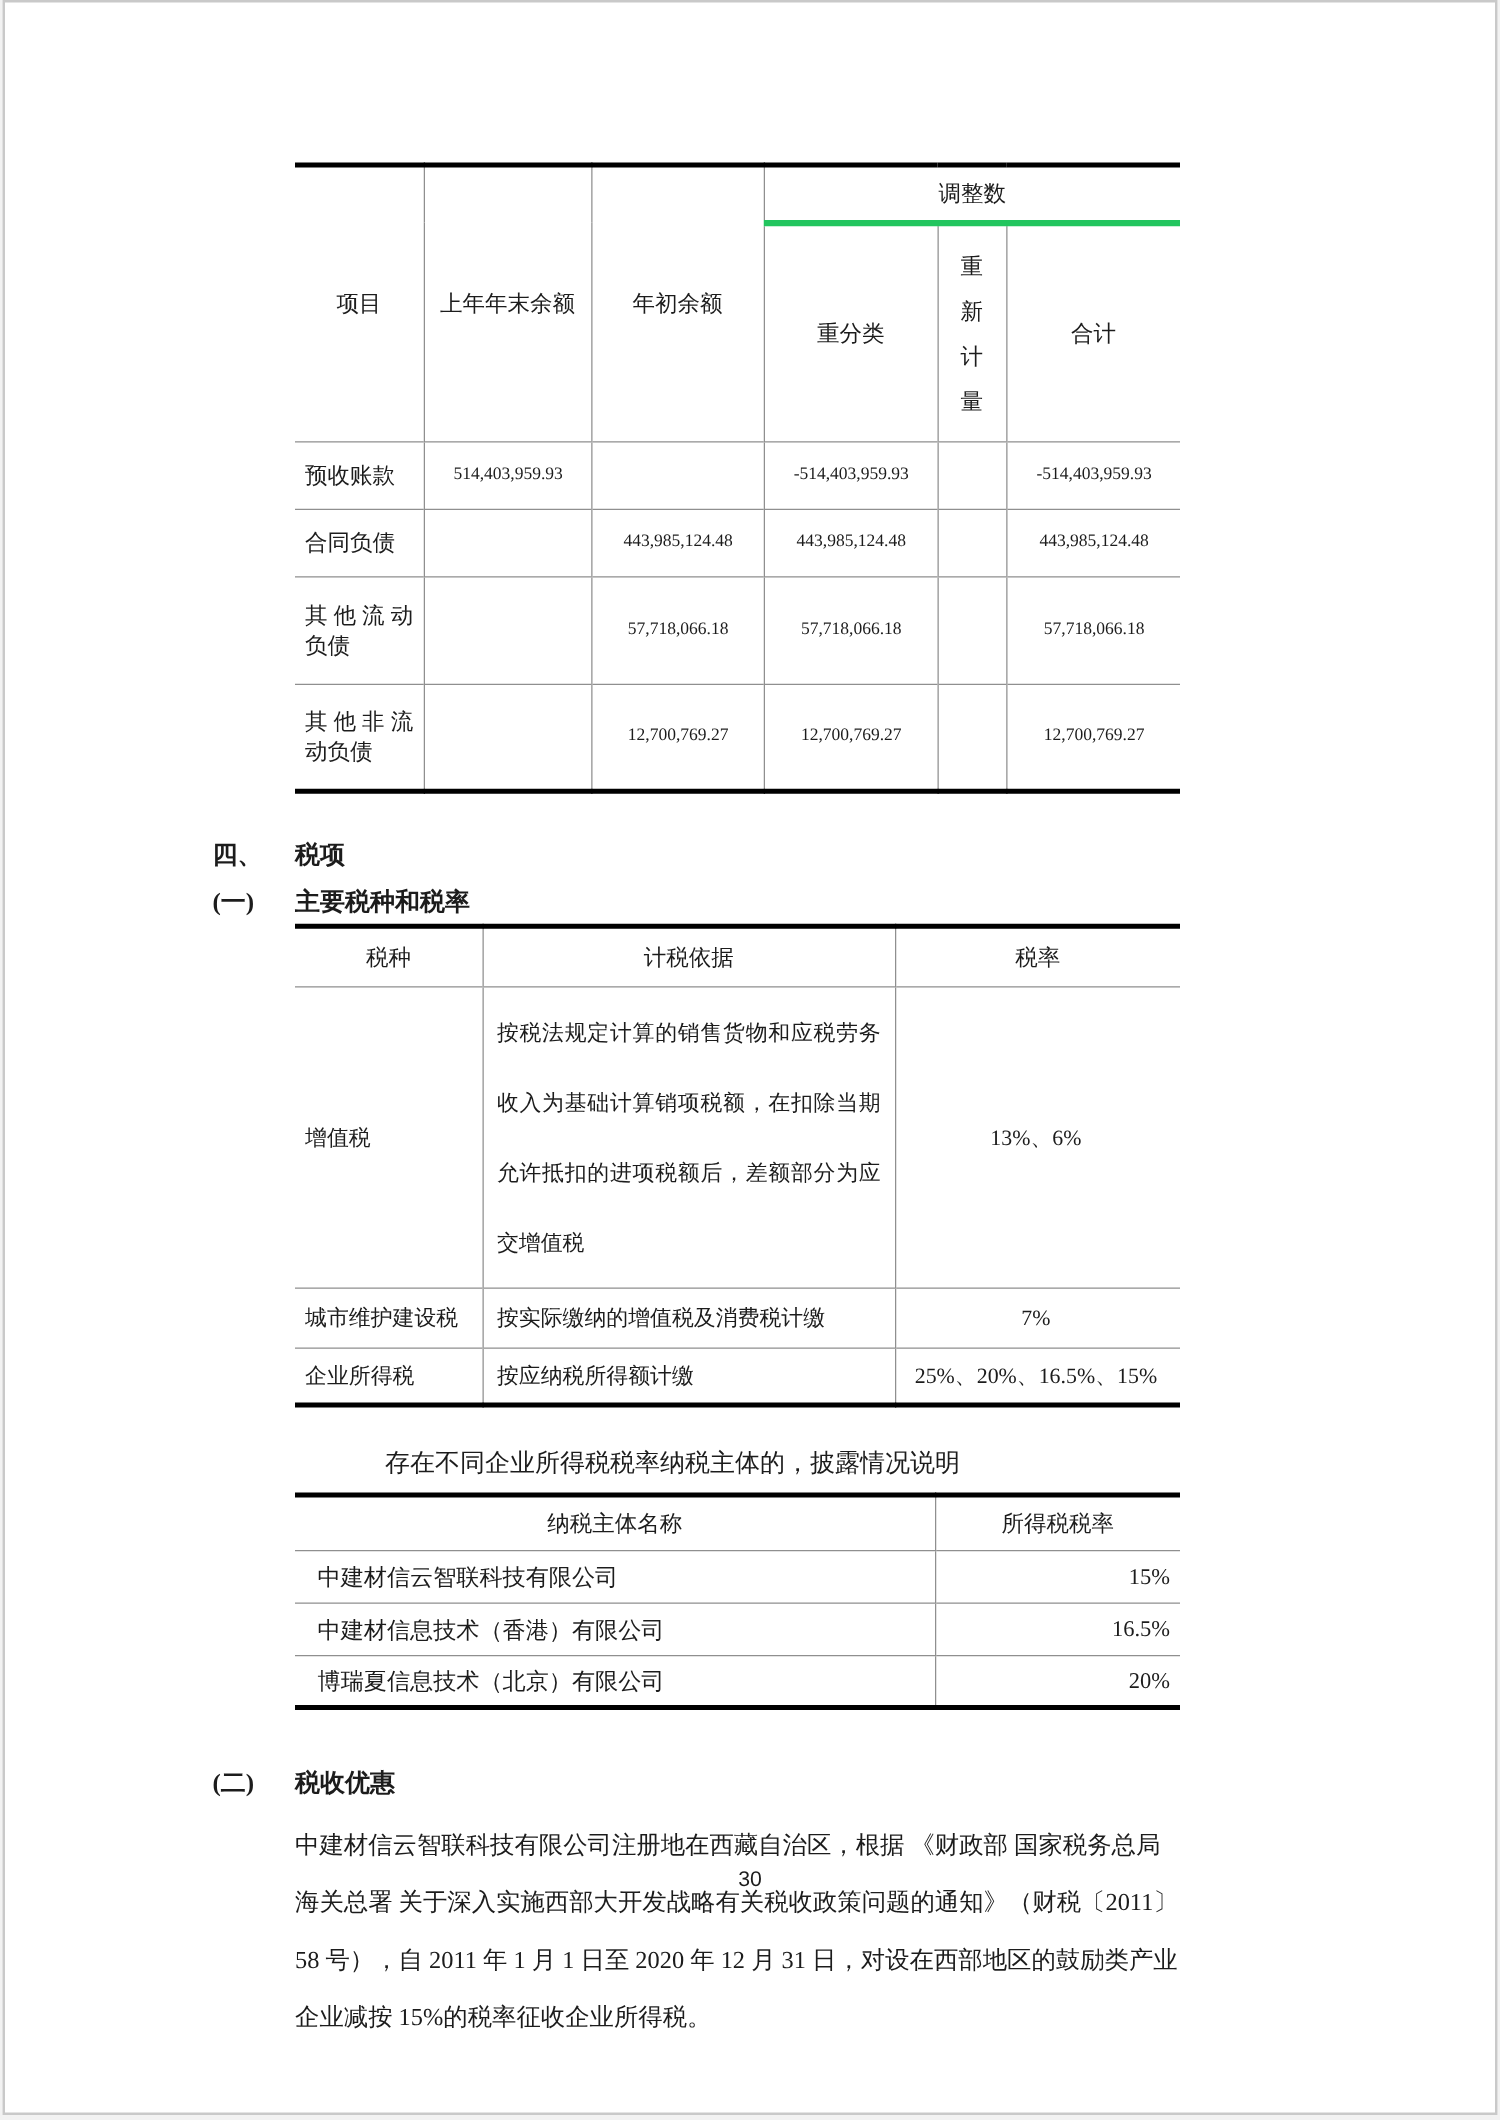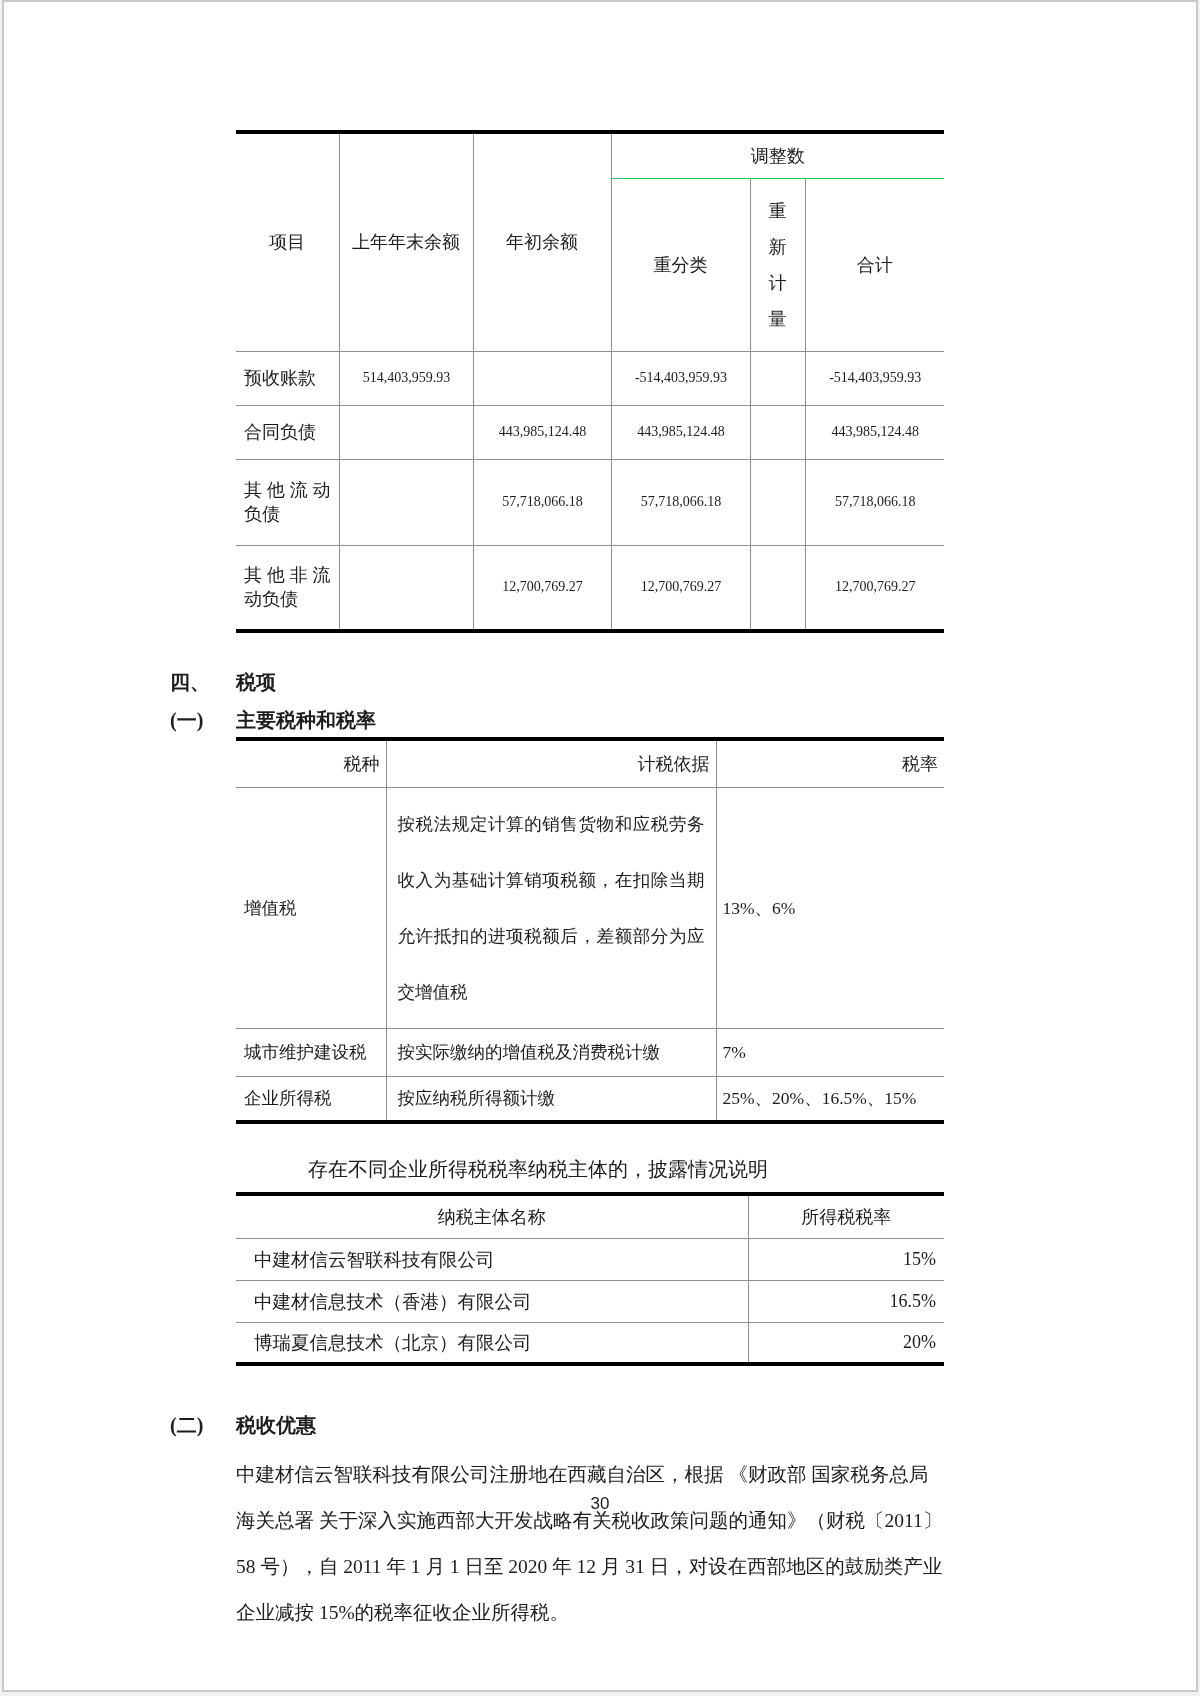--- a/index.html
+++ b/index.html
@@ -68,29 +68,29 @@
     margin-left:166px;
     font-weight:bold;
     font-size:20px;
     line-height:30px;
   }
   .sec-num{width:66px;flex:0 0 66px;}
   .sec-title{flex:1;}
 
   
   #table2{font-size:18px;}
-  #table2 .hdr{text-align:right;height:48px;}
+  #table2 .hdr{text-align:center;height:48px;}
   #table2 .basis{
     padding:8px 11px;
     line-height:56px;
     font-size:17.5px;
     text-align:justify;
   }
   #table2 .rate{
-    text-align:left;
+    text-align:center;
     white-space:nowrap;
     padding-right:9px;
     font-size:17.5px;
     margin-top:31px;
   }
   #table2 .ttype{padding-left:8px;font-size:17.5px;}
 
   .note-line{
     margin-left:304px;
     margin-top:30px;
@@ -135,21 +135,21 @@
           <col style="width:138px">
         <col style="width:139px">
           <col style="width:55px">
           <col style="width:139px">
       </colgroup>
       <tbody>
         <tr style="height:46px">
           <td class="hdr" rowspan="2">项目</td>
           <td class="hdr inner-v" rowspan="2">上年年末余额</td>
           <td class="hdr inner-v" rowspan="2">年初余额</td>
-          <td class="hdr inner-v" colspan="3" style="border-bottom:1px solid #22c55e;">调整数</td>
+          <td class="hdr inner-v" colspan="3" style="border-bottom:5px solid #22c55e;">调整数</td>
         </tr>
         <tr style="height:150px">
           <td class="hdr inner-v">重分类</td>
           <td class="hdr inner-v">
             <div class="vert-chars">重新计量</div>
           </td>
           <td class="hdr inner-v">合计</td>
         </tr>
 
         <tr style="height:54px">

